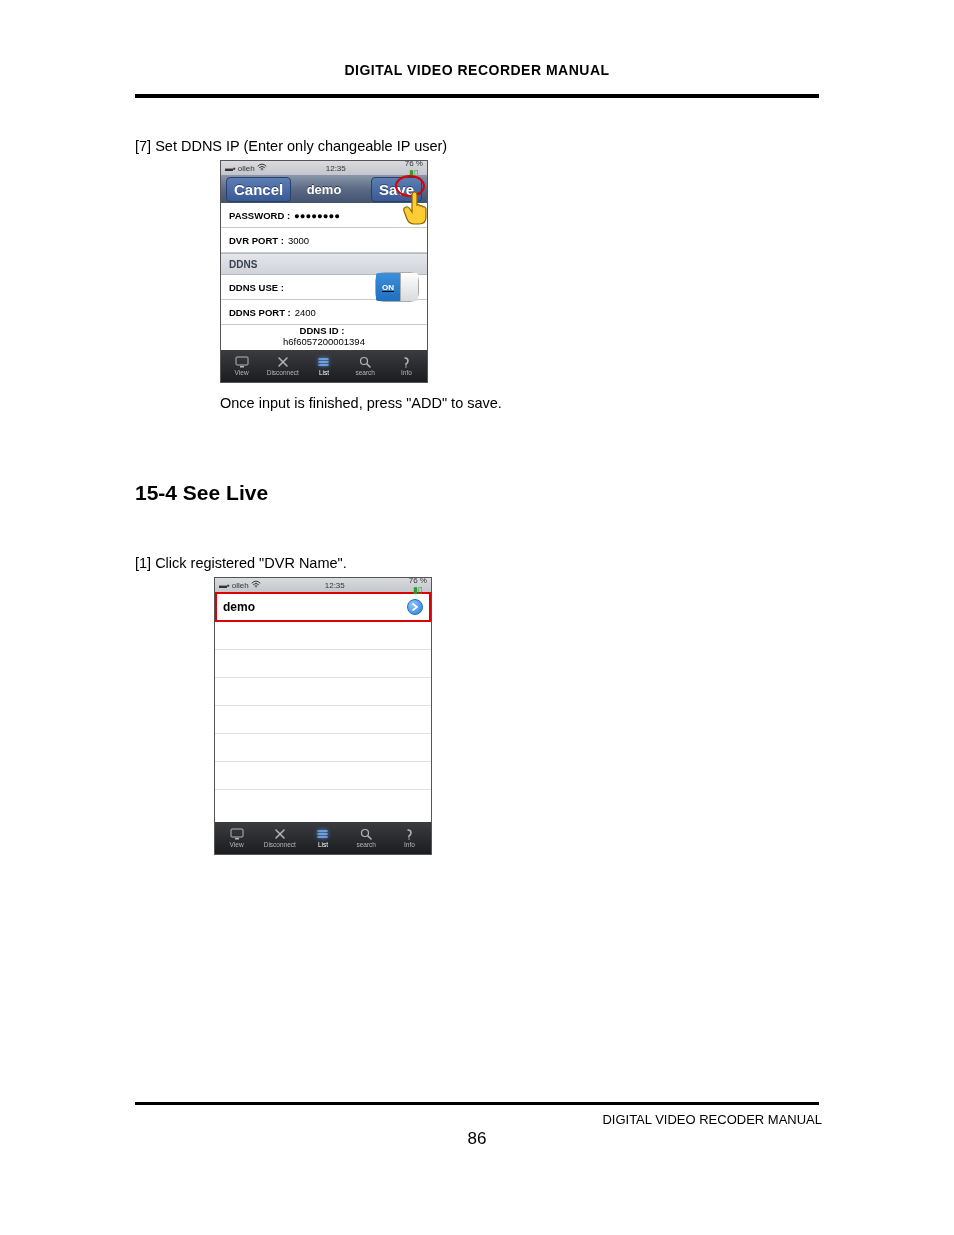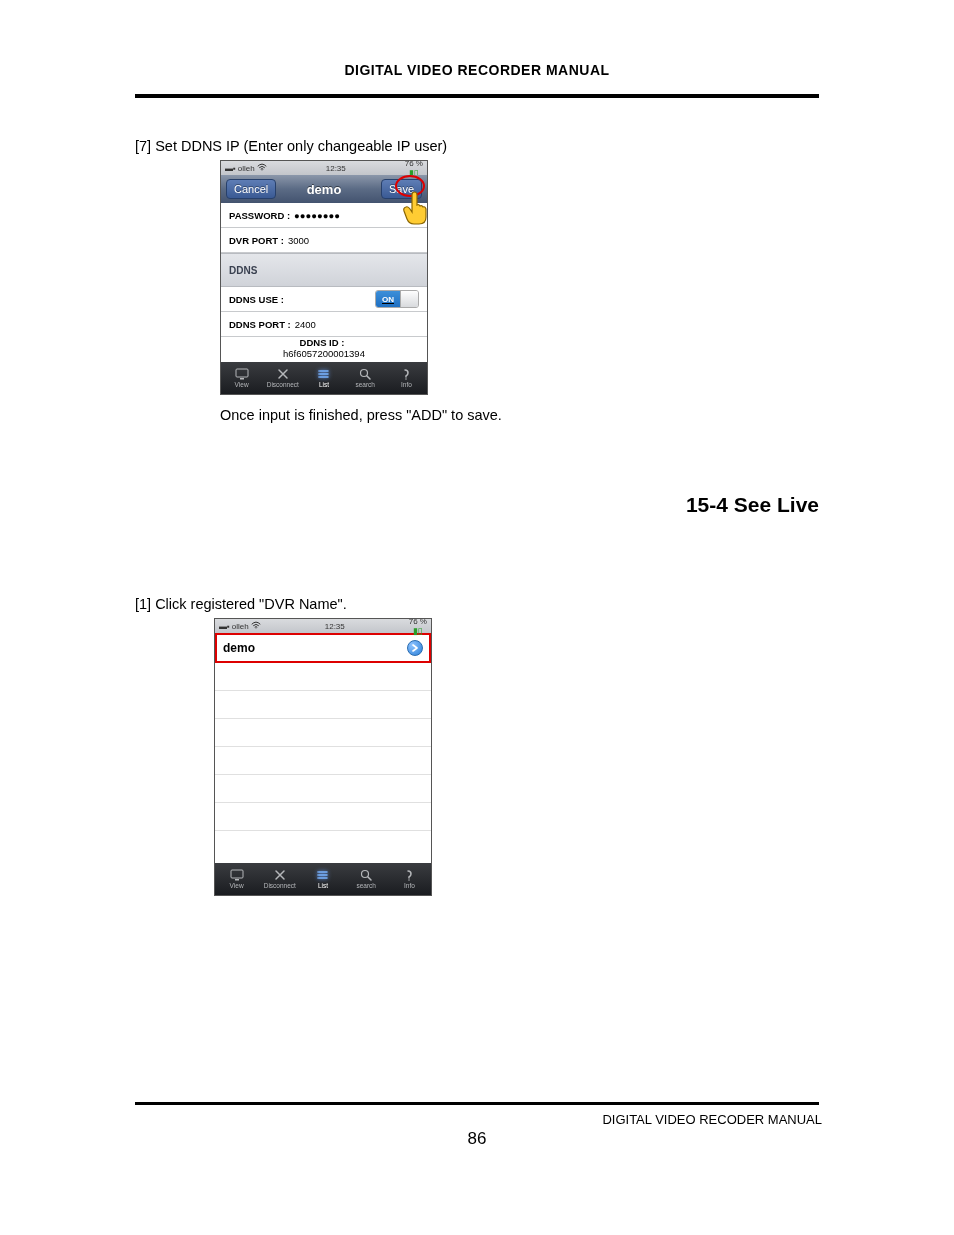--- a/index.html
+++ b/index.html
@@ -33,22 +33,21 @@
     margin-left: 85px;
     margin-bottom: 18px;
   }
   .caption {
     font-size: 14.5px;
     margin-top: 12px;
   }
   .section-heading {
     font-size: 21px;
     font-weight: bold;
-    margin: 70px 0 79px 0;
-    text-align: right;
+    margin: 70px 0 50px 0;
   }
   
   .phone {
     width: 208px;
     border: 1px solid #555;
     background: #e7e9ec;
     font-size: 9px;
     position: relative;
   }
   .statusbar {
@@ -78,23 +77,23 @@
     position:absolute; left:0; right:0; text-align:center;
     color:#fff; font-weight:bold; font-size:13px;
     text-shadow:0 -1px 0 rgba(0,0,0,0.5);
     pointer-events:none;
   }
   .nav-btn {
     background: linear-gradient(#5e7db5,#3a5a94);
     border:1px solid #27406b;
     border-radius:4px;
     color:#fff;
-    font-size:11px;
+    font-size:15px;
     padding:3px 7px;
-    font-weight:normal;
+    font-weight:bold;
     text-shadow:0 -1px 0 rgba(0,0,0,0.4);
     z-index:1;
   }
   .save-highlight {
     position:absolute;
     right:2px; top:0px;
     width:30px; height:22px;
     border:2px solid #d00;
     border-radius:50%;
     pointer-events:none;
@@ -114,33 +113,33 @@
     align-items:center;
     padding:0 8px;
     font-size:9.5px;
     color:#000;
     font-weight:bold;
   }
   .form-row .lbl { margin-right:4px; }
   .form-row .val { font-weight:normal; }
   .section-hdr {
     background: linear-gradient(#e4e6ea,#d0d3d9);
-    height:34px;
+    height:22px;
     display:flex; align-items:center;
     padding:0 8px;
     font-size:10px;
     font-weight:bold;
     color:#3a4150;
     border-bottom:1px solid #b8bbc0;
     border-top:1px solid #b8bbc0;
   }
   .toggle {
     margin-left:auto;
-    width:44px; height:18px;
-    border-radius:3px;
+    width:44px; height:30px;
+    border-radius:9px;
     background:#fff;
     border:1px solid #aaa;
     display:flex;
     text-decoration:underline;
   }
   .toggle-on {
     width:24px;
     background:linear-gradient(#3c8fd9,#1e6fc2);
     color:#fff;
     font-size:8px; font-weight:bold;

